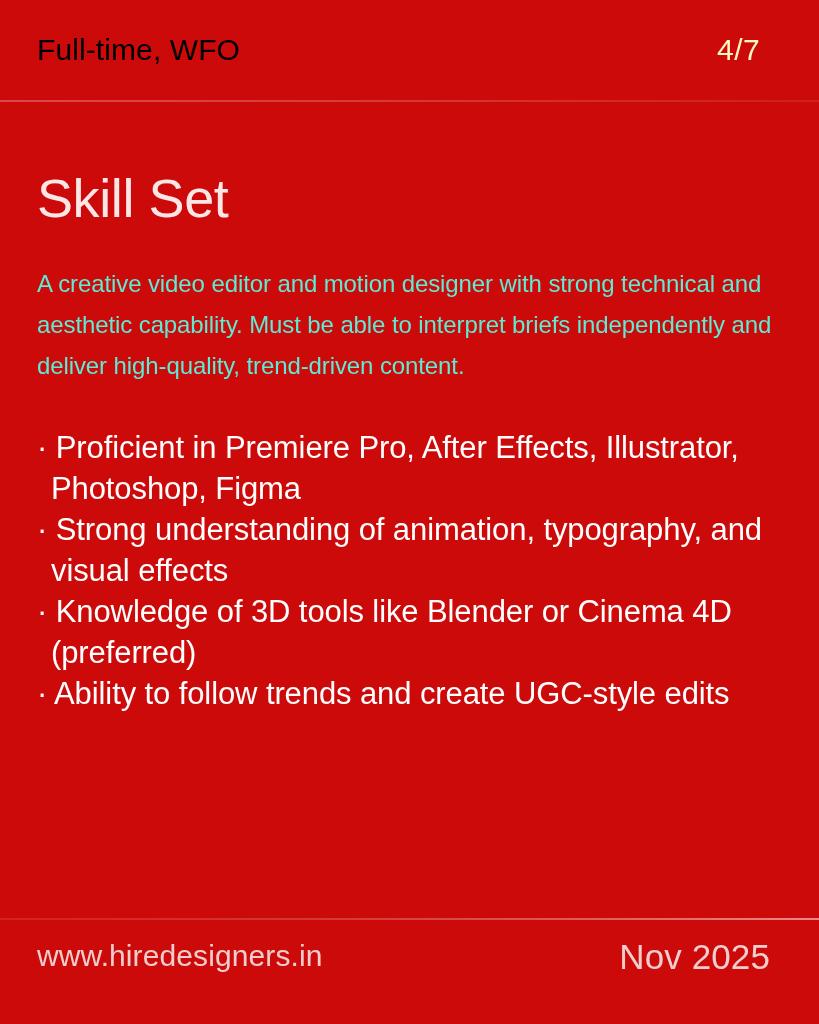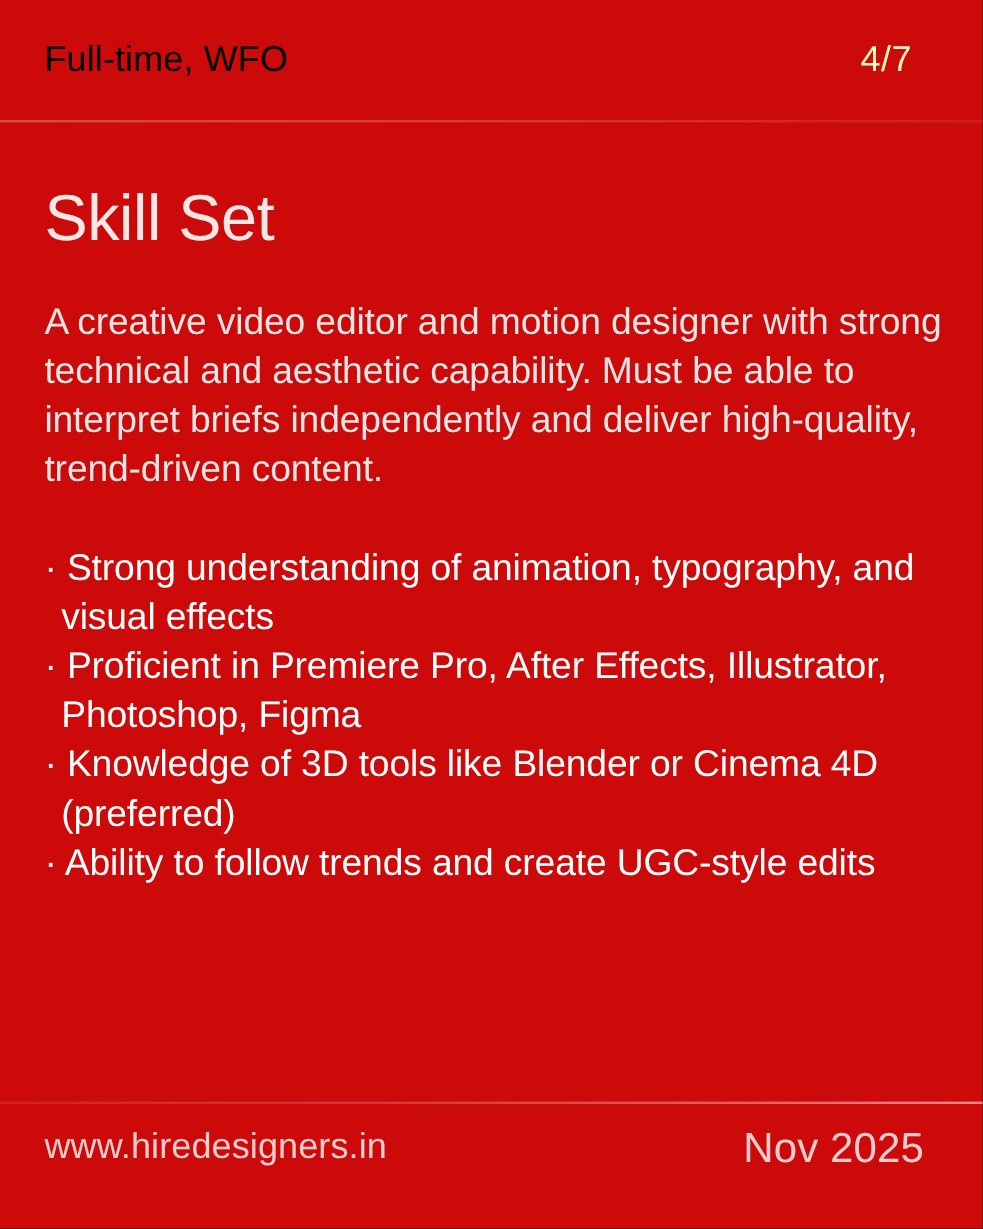--- a/index.html
+++ b/index.html
@@ -71,36 +71,36 @@
     position: absolute;
     left: 37px;
     right: 24px;
     top: 100px;
     bottom: 104px;
     box-sizing: border-box;
   }
 
   .slide-title {
     margin: 0;
-    padding-top: 54px;
+    padding-top: 70px;
     font-size: 54px;
     line-height: 1.05;
     font-weight: 400;
     letter-spacing: -0.4px;
     color: #fbe6e6;
   }
 
   .lead {
     margin: 0;
     padding-top: 36px;
-    font-size: 31px;
+    font-size: 24px;
     line-height: 41px;
     font-weight: 400;
     letter-spacing: -0.1px;
-    color: #e5e5e5;
+    color: #5eead4;
     max-width: 762px;
   }
 
   .bullet-list {
     list-style: none;
     margin: 0;
     padding: 41px 0 0 0;
   }
 
   .bullet-item {
@@ -175,25 +175,25 @@
   <div class="divider-top"></div>
 
   <div class="content">
     <h1 class="slide-title">Skill Set</h1>
 
     <p class="lead">A creative video editor and motion designer with strong technical and aesthetic capability. Must be able to interpret briefs independently and deliver high-quality, trend-driven content.</p>
 
     <ul class="bullet-list">
       <li class="bullet-item">
         <span class="bullet-dot">·</span>
+        <span>Proficient in Premiere Pro, After Effects, Illustrator, Photoshop, Figma</span>
+      </li>
+      <li class="bullet-item">
+        <span class="bullet-dot">·</span>
         <span>Strong understanding of animation, typography, and visual effects</span>
-      </li>
-      <li class="bullet-item">
-        <span class="bullet-dot">·</span>
-        <span>Proficient in Premiere Pro, After Effects, Illustrator, Photoshop, Figma</span>
       </li>
       <li class="bullet-item">
         <span class="bullet-dot">·</span>
         <span>Knowledge of 3D tools like Blender or Cinema 4D (preferred)</span>
       </li>
       <li class="bullet-item">
         <span class="bullet-dot">·</span>
         <span>Ability to follow trends and create UGC-style edits</span>
       </li>
     </ul>

